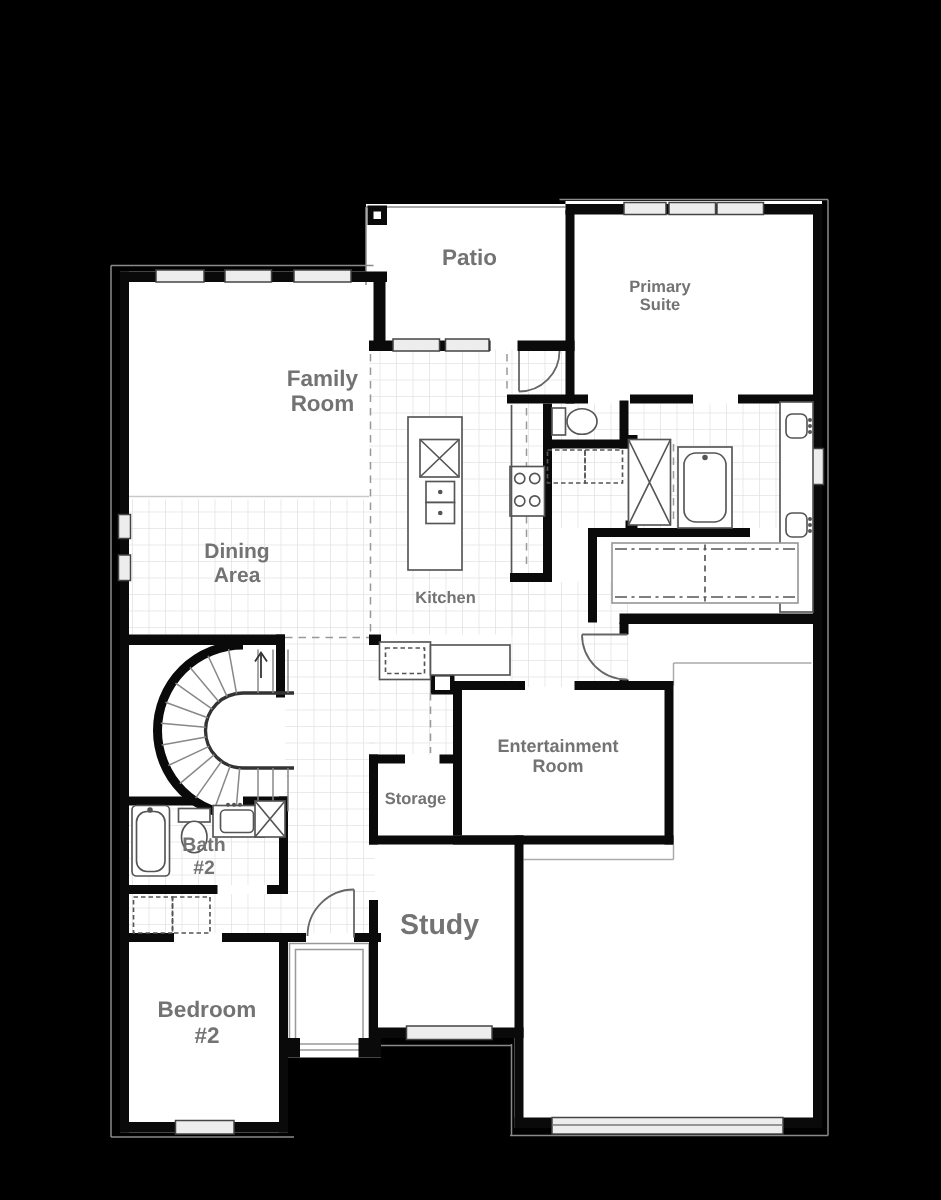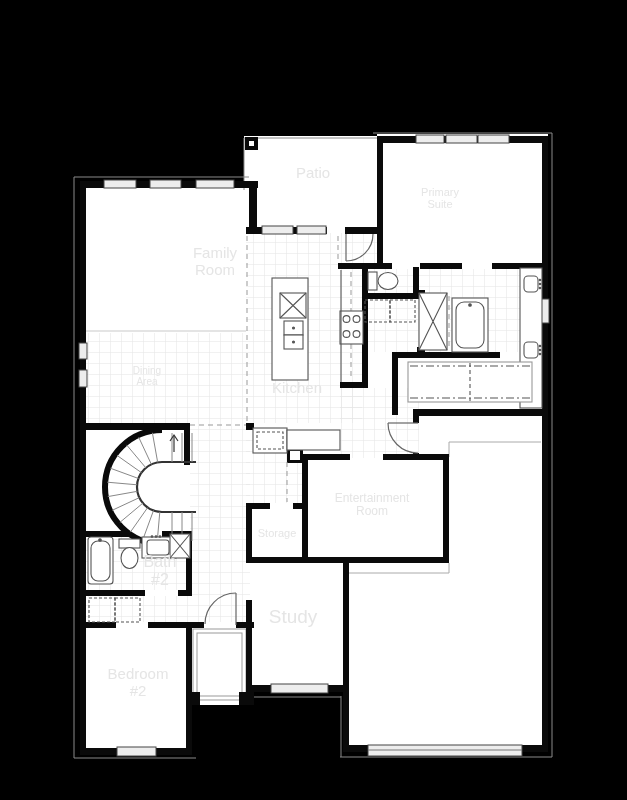--- a/index.html
+++ b/index.html
@@ -1,20 +1,20 @@
 <!DOCTYPE html>
 <html><head>
 <meta charset="utf-8">
 <style>
   html,body{margin:0;padding:0;background:#000;}
   .plan{position:relative;width:627px;height:800px;background:#000;overflow:hidden;
         font-family:"Liberation Sans",sans-serif;}
   .plan svg{position:absolute;left:0;top:0;}
   .label{position:absolute;transform:translate(-50%,-50%);white-space:pre-line;
-         text-align:center;font-weight:400;color:#e5e5e5;line-height:1.12;
+         text-align:center;font-weight:700;color:#737373;line-height:1.12;
          font-family:"Liberation Sans",sans-serif;pointer-events:none;}
 </style>
 </head>
 <body>
 
 <div class="plan">
 <svg width="627" height="800" viewBox="0 0 627 800">
   <defs>
     <pattern id="tile" width="11" height="11" patternUnits="userSpaceOnUse">
       <path d="M11 0H0V11" fill="none" stroke="#e3e3e3" stroke-width="1"></path>
@@ -291,24 +291,24 @@
       <rect x="115" y="598" width="25" height="24" fill="none"></rect>
     </g>
   </g>
 </svg>
 
   <div class="label" style="left:313px;top:173px;font-size:15px;">Patio</div>
   <div class="label" style="left:440px;top:198px;font-size:11px;">Primary
 Suite</div>
   <div class="label" style="left:167px;top:262px;font-size:15px;margin-left:48px;">Family
 Room</div>
-  <div class="label" style="left:147px;top:376px;font-size:10px;">Dining
+  <div class="label" style="left:158px;top:376px;font-size:14px;">Dining
 Area</div>
-  <div class="label" style="left:297px;top:388px;font-size:15px;text-align:right;">Kitchen</div>
+  <div class="label" style="left:297px;top:399px;font-size:11px;text-align:right;">Kitchen</div>
   <div class="label" style="left:372px;top:505px;font-size:12px;">Entertainment
 Room</div>
   <div class="label" style="left:277px;top:533px;font-size:11px;">Storage</div>
-  <div class="label" style="left:160px;top:571px;font-size:16px;">Bath
+  <div class="label" style="left:136px;top:571px;font-size:13px;">Bath
 #2</div>
   <div class="label" style="left:293px;top:617px;font-size:19px;">Study</div>
   <div class="label" style="left:138px;top:683px;font-size:15px;">Bedroom
 #2</div>
 </div>
 
 </body></html>

